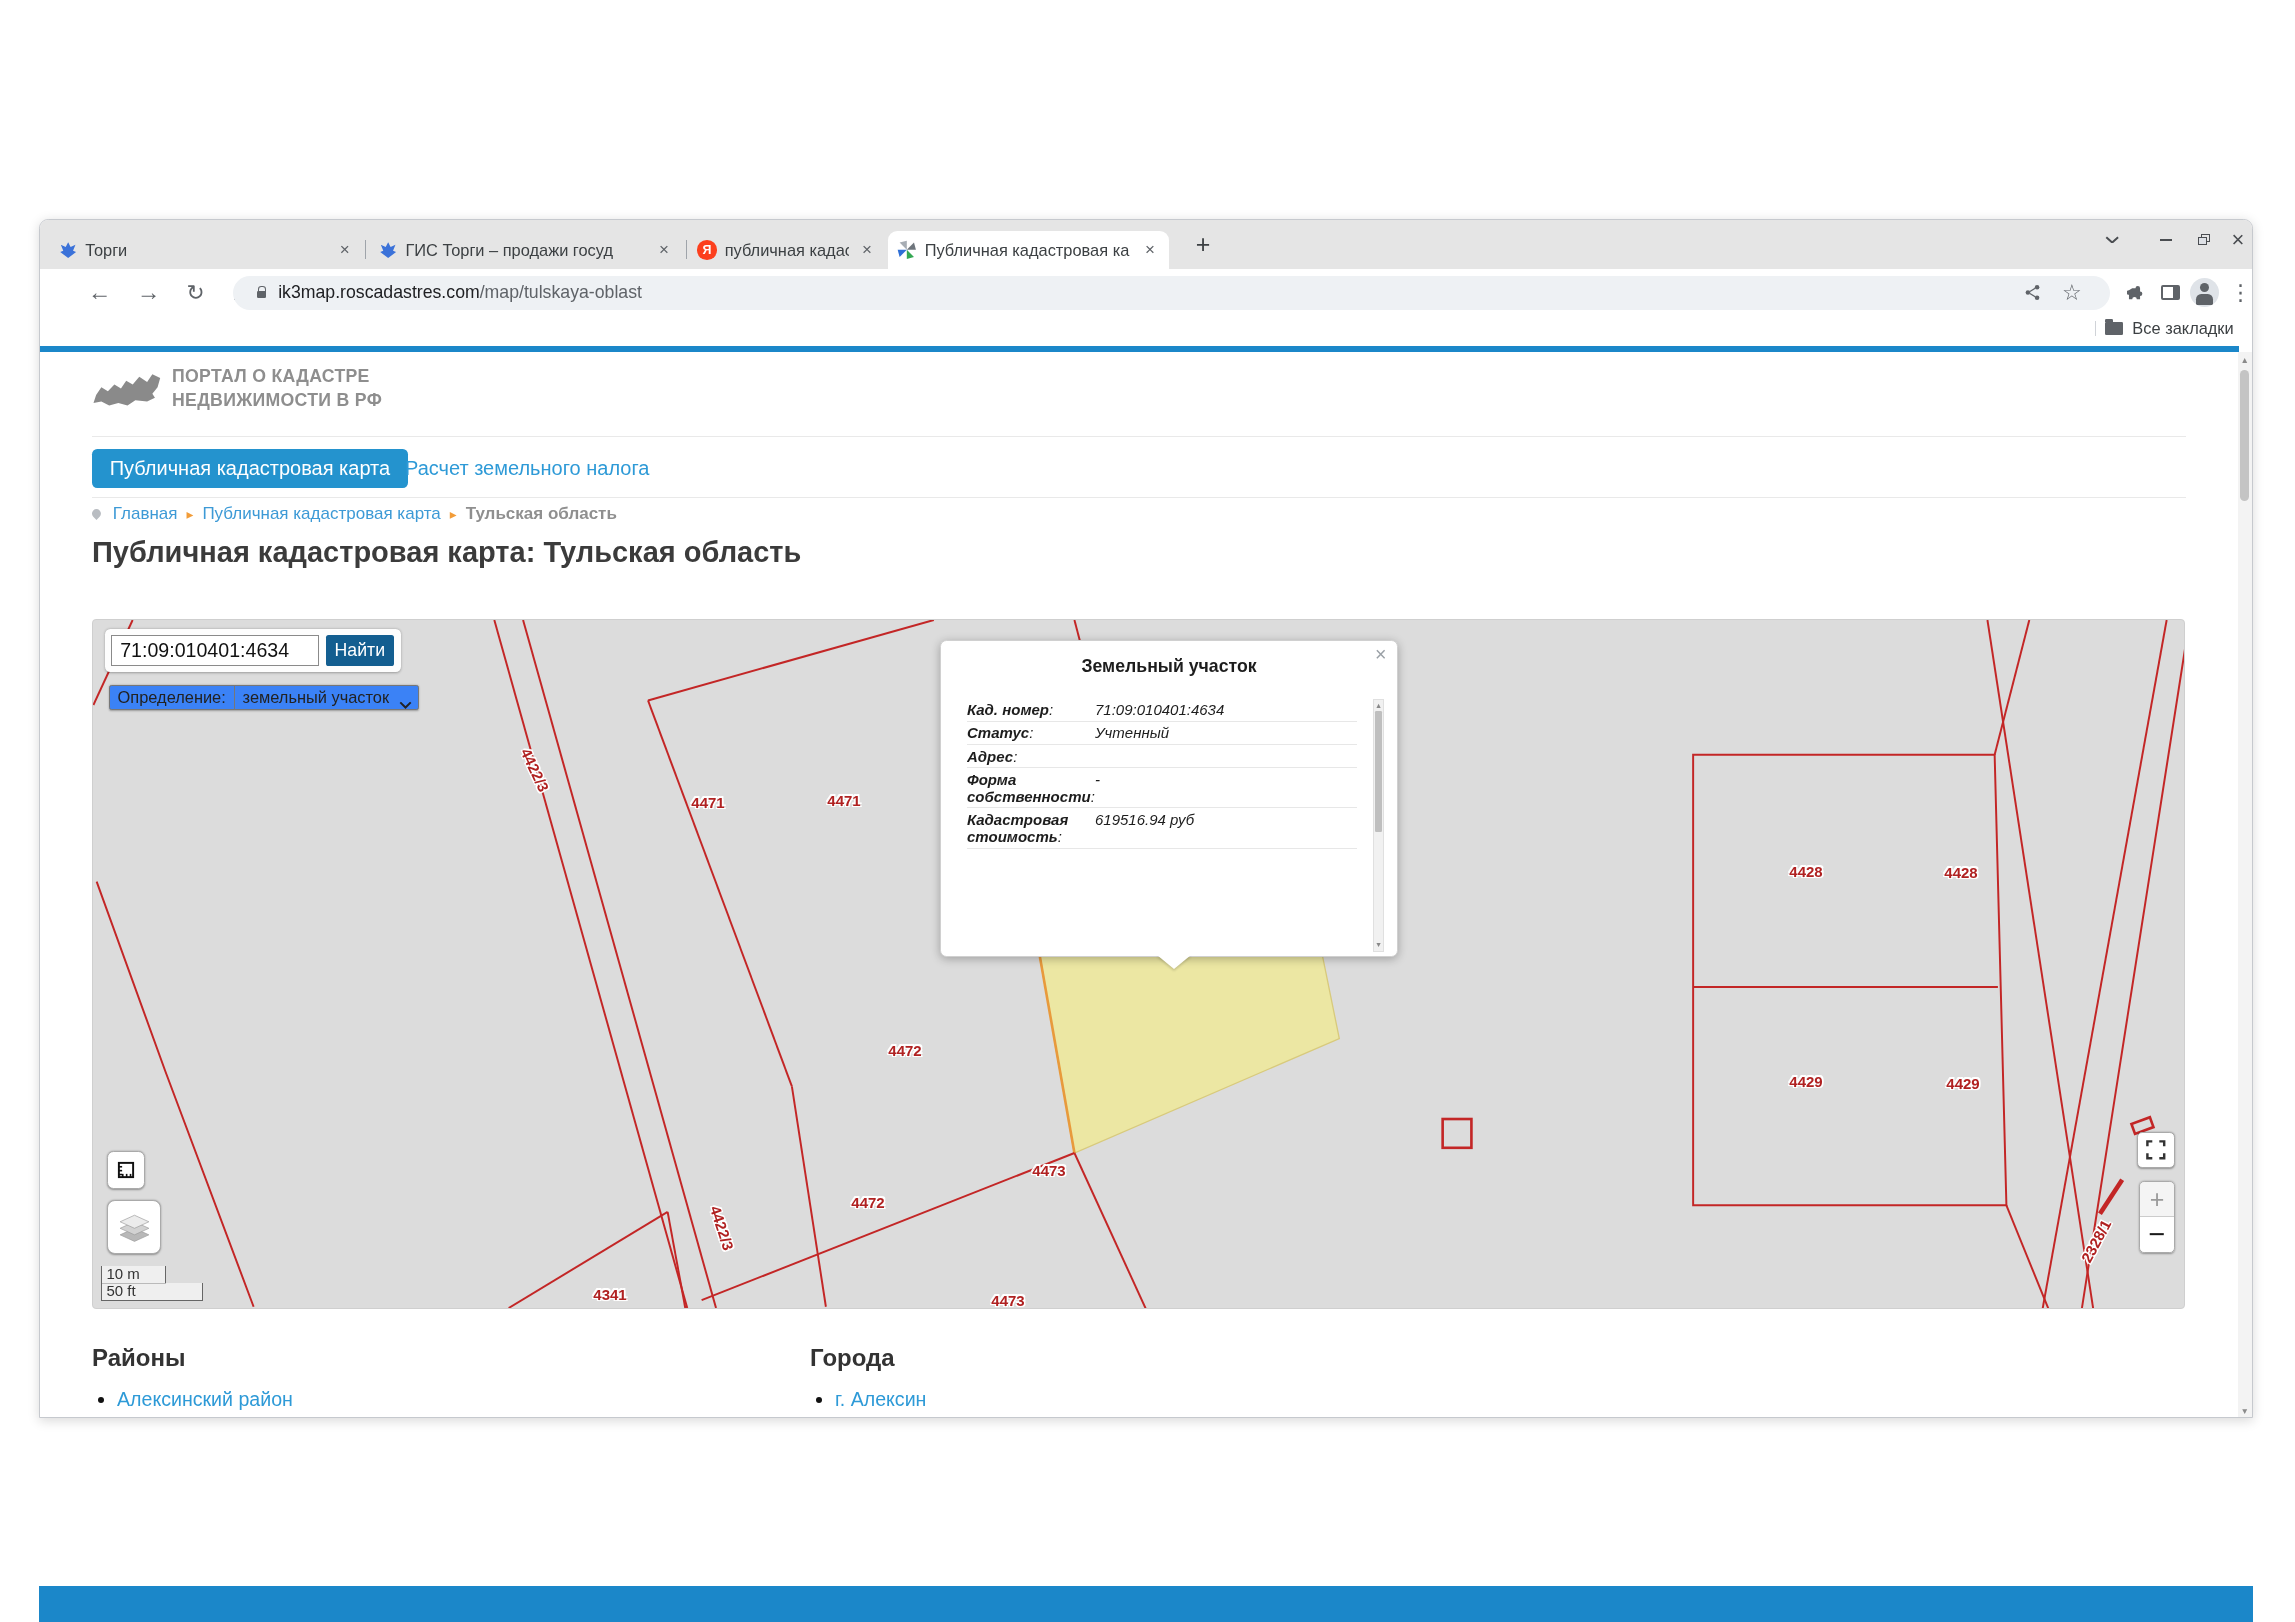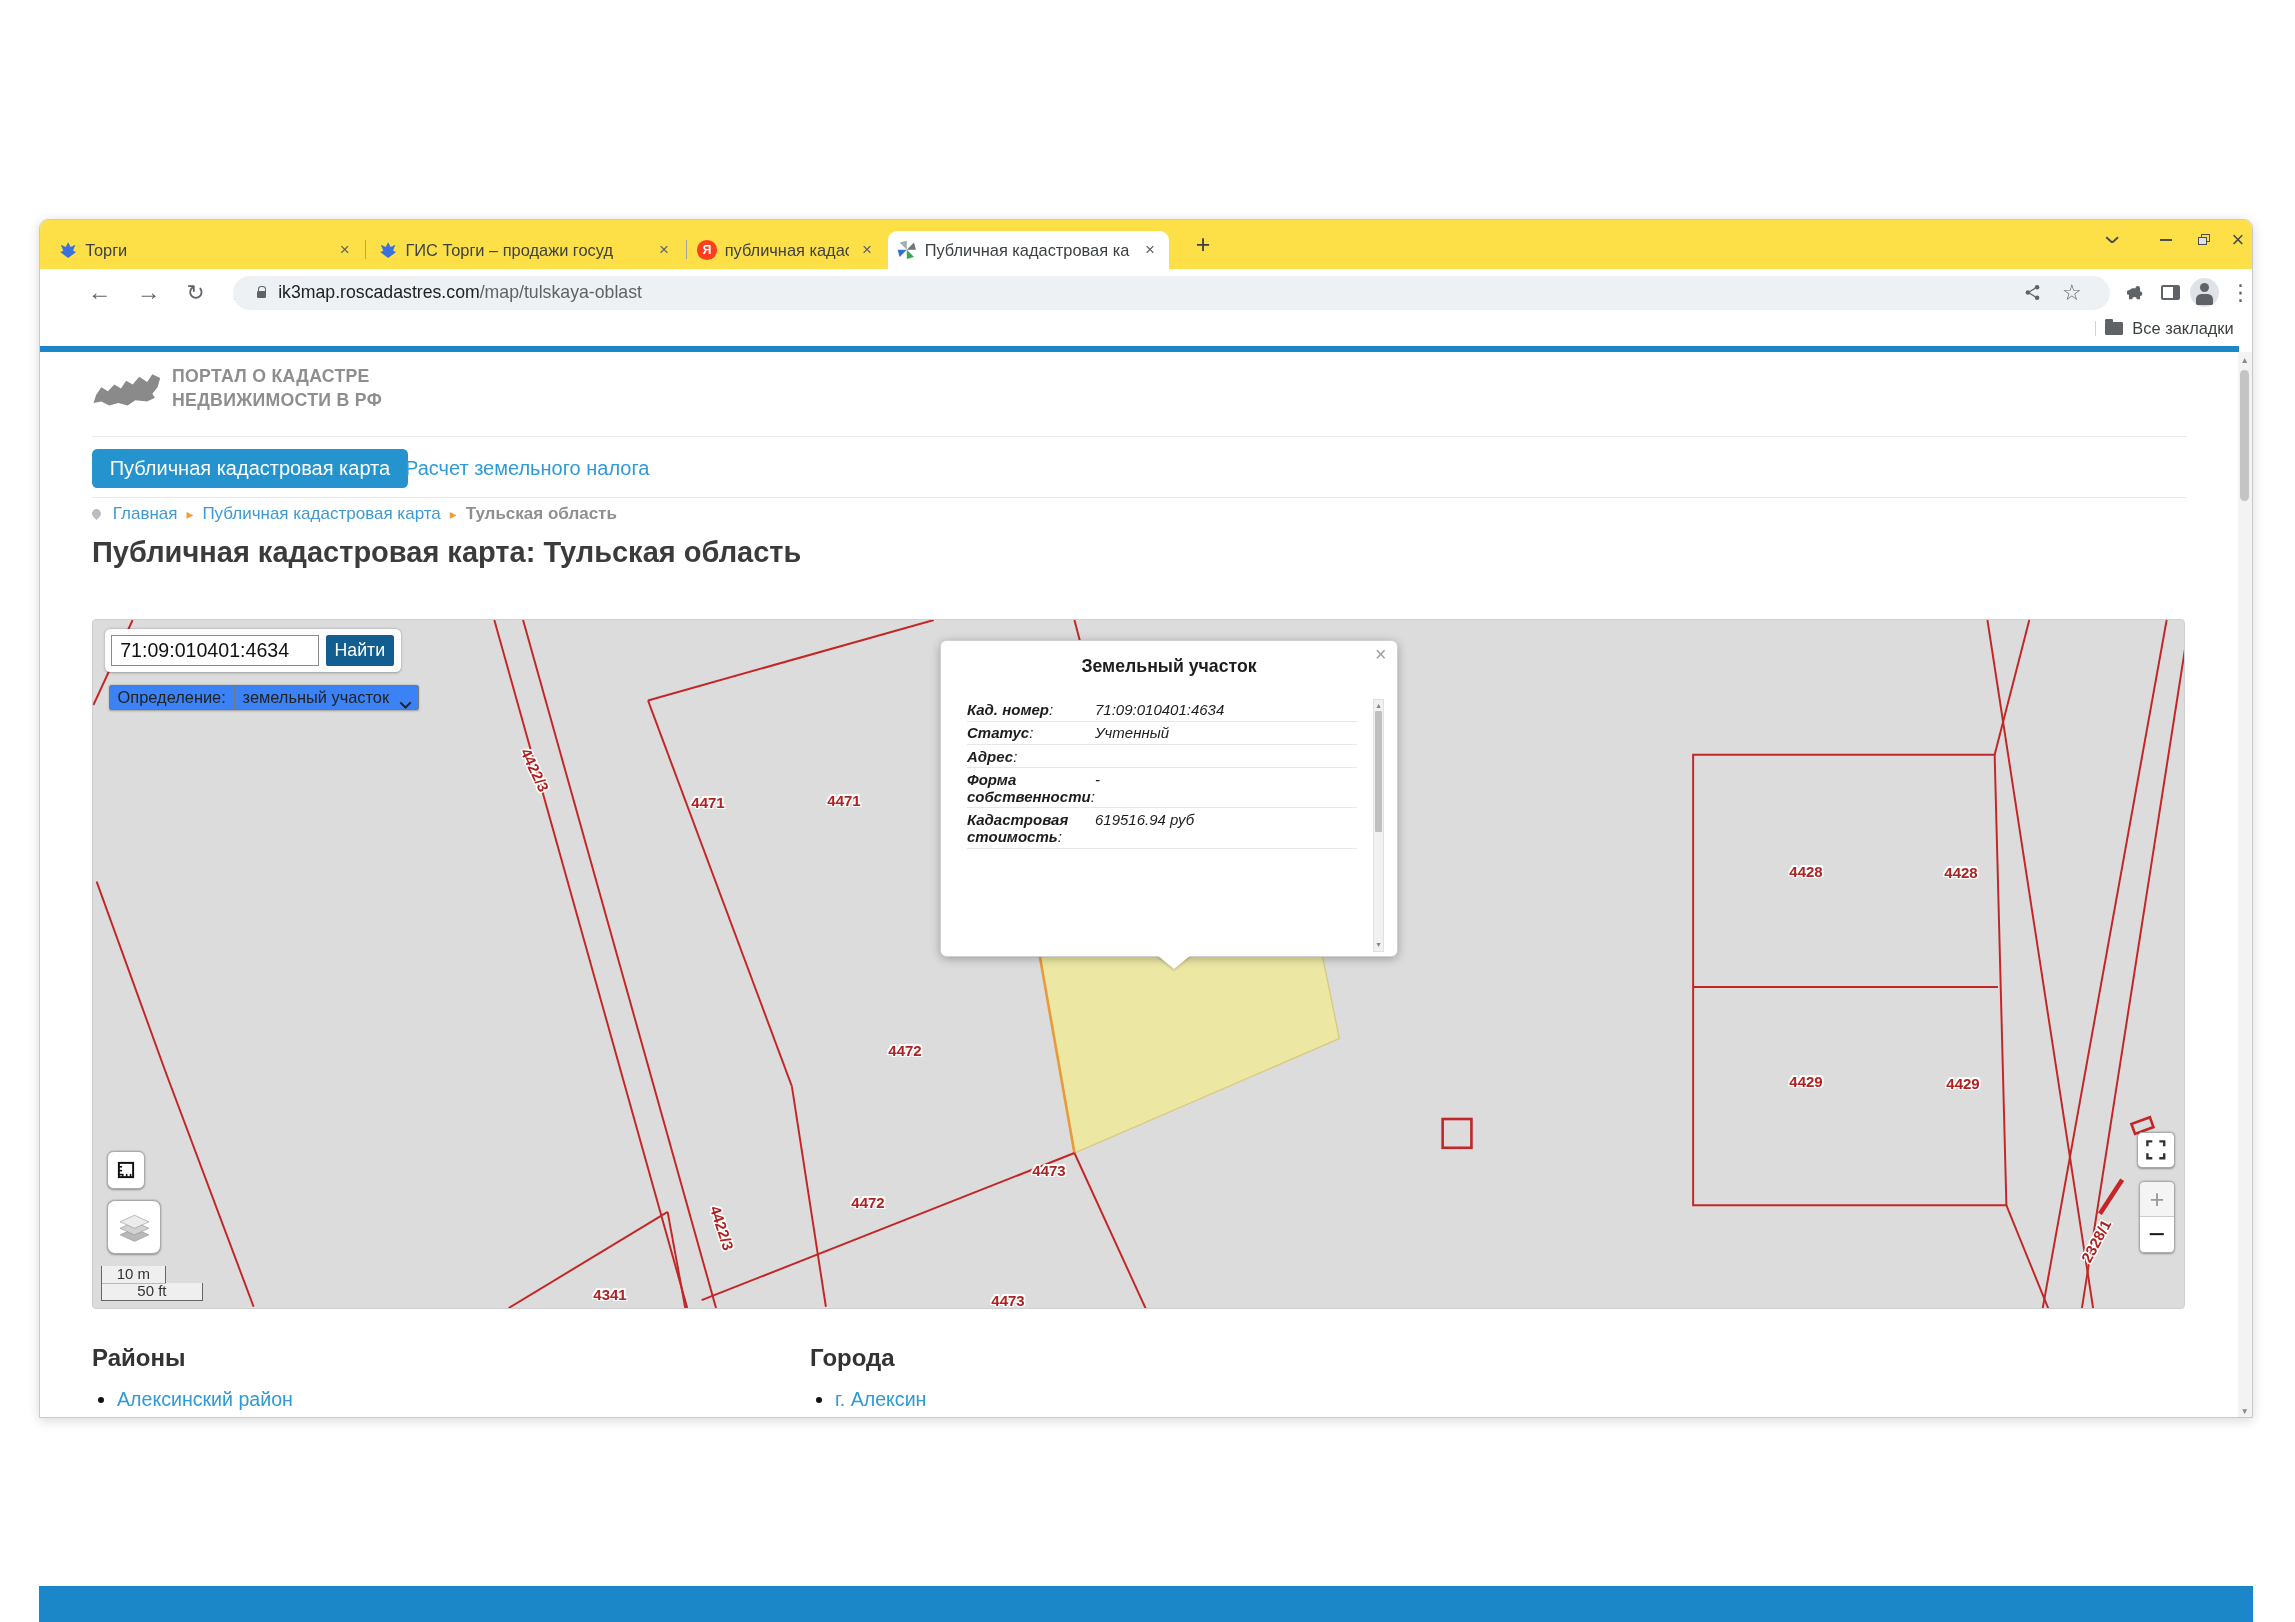--- a/index.html
+++ b/index.html
@@ -5,21 +5,21 @@
   * { margin:0; padding:0; box-sizing:border-box; }
   html,body { width:2295px; height:1622px; background:#ffffff;
     font-family:"Liberation Sans", sans-serif; position:relative; overflow:hidden; }
 
   
   #window { position:absolute; left:39px; top:219px; width:2214px; height:1199px;
     background:#fff; border:0.7px solid #c6c9ce; border-radius:9.2px 9.2px 0 0;
     box-shadow:0 2.6px 11.8px rgba(0,0,0,.15); overflow:hidden; }
 
   
-  .tabstrip { position:absolute; left:0; top:0; width:100%; height:49px; background:#fde047; }
+  .tabstrip { position:absolute; left:0; top:0; width:100%; height:49px; background:#e5e5e5; }
   .tab { position:absolute; bottom:0; height:38px; display:flex; align-items:center;
     padding:0 9.2px; gap:7.9px; color:#3c4043; font-size:16.4px; }
   .tab .title { flex:1; white-space:nowrap; overflow:hidden; }
   .tab .close { color:#5f6368; font-size:17px; width:19.6px; text-align:center; }
   .tab.active { background:#fff; border-radius:9.2px 9.2px 0 0; }
   .tabsep { position:absolute; bottom:10.5px; width:0.7px; height:18.3px; background:#9fa4aa; }
   .fav-emblem svg { display:block; }
   .fav-yandex { width:19.6px; height:19.6px; border-radius:50%; background:#fc3f1d; color:#fff;
     font-weight:bold; font-size:12.4px; display:flex; align-items:center; justify-content:center; flex:none; }
   .newtab { position:absolute; left:1148px; top:9.2px; width:30px; height:30px; font-size:25px;
@@ -110,21 +110,21 @@
   .measure { left:14.4px; top:531px; width:38px; height:38px; border-radius:6.5px; }
   .layers { left:14.4px; top:580px; width:54px; height:54px; border-radius:7.9px; }
   .fullscr { left:2044px; top:512px; width:38px; height:36px; border-radius:5.2px; }
   .zoomctl { position:absolute; left:2046px; top:561px; width:36px; border:0.7px solid #aaa;
     border-radius:5.2px; overflow:hidden; box-shadow:0 0.7px 2px rgba(0,0,0,.35); }
   .zbtn { width:100%; height:35px; background:#fff; display:flex; align-items:center; justify-content:center; }
   .zplus { color:#9a9a9a; font-size:25px; background:#f4f4f4; border-bottom:0.7px solid #ccc; }
   .zminus { color:#1a1a1a; font-size:29px; }
   .scale { position:absolute; left:7.9px; top:646px; font-size:15px; color:#333; }
   .scaleline { border:1.3px solid #666; border-top:none; background:rgba(255,255,255,.55);
-    padding:0 4.6px; height:18.3px; line-height:16.4px;text-align:center; }
+    padding:0 4.6px; height:18.3px; line-height:16.4px; }
   .s1 { width:65px; }
   .s2 { width:102px; margin-top:-1.3px; }
 
   
   .popup { position:absolute; left:847px; top:19.6px; width:458px; height:317px; background:#fff;
     border:0.7px solid #d0d0d0; border-radius:6.5px; box-shadow:0 2px 9.2px rgba(0,0,0,.28); }
   .popup .close { position:absolute; right:10.5px; top:2.6px; color:#9aa0a6; font-size:19.6px; }
   .popup .ptitle { position:absolute; left:0; top:15.7px; width:100%; text-align:center;
     font-size:17.7px; font-weight:bold; color:#1d1d1d; }
   .pcontent { position:absolute; left:26px; top:58px; width:390px; height:253px; overflow:hidden; }

